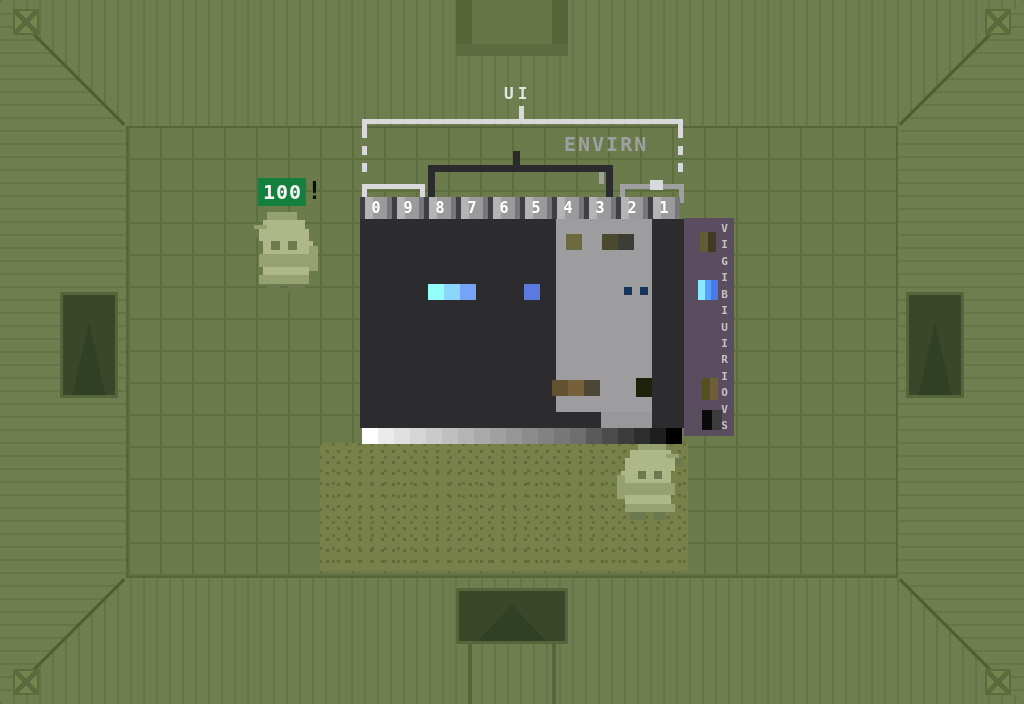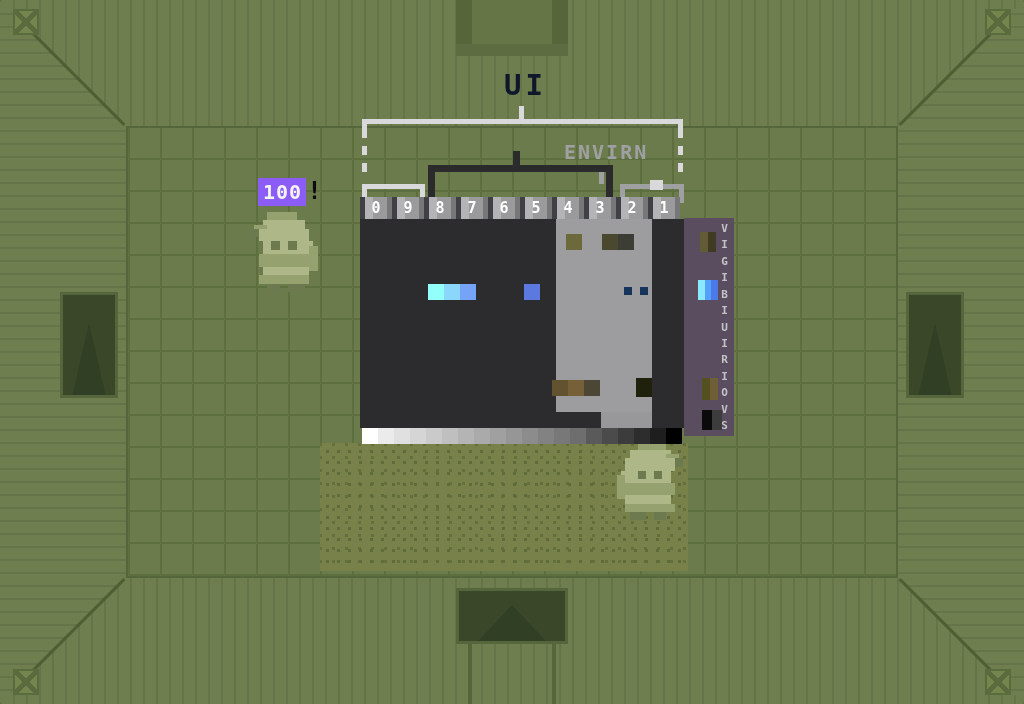--- a/index.html
+++ b/index.html
@@ -39,28 +39,28 @@
   .door-opening::after{content:"";position:absolute;inset:0;
     clip-path:polygon(50% 28%,18% 100%,82% 100%);background:#313f24;}
   .jamb{background:#55663c;}
   
   .sand{left:320px;top:443px;width:368px;height:128px;background-color:#78814a;
     background-image:radial-gradient(#5f6b3a 1.5px,transparent 1.7px),
                      radial-gradient(#646f3c 1.5px,transparent 1.7px);
     background-size:11px 11px,13px 13px;background-position:2px 3px,7px 8px;}
   
   .hudtext{position:absolute;font-weight:bold;white-space:nowrap;}
-  .t-ui{left:504px;top:68px;font-size:29px;letter-spacing:4px;color:#0f172a;}
+  .t-ui{left:504px;top:84px;font-size:16px;letter-spacing:4px;color:#e5e5e5;}
   .t-sprite{left:440px;top:128px;font-size:25px;letter-spacing:3px;color:#2b2b2e;}
-  .t-env{left:564px;top:140px;font-size:20px;letter-spacing:2px;color:#9fa0a2;}
+  .t-env{left:564px;top:132px;font-size:20px;letter-spacing:2px;color:#9fa0a2;}
   .wb{background:#d9d9db;}
   .gb{background:#9fa0a2;}
   .db{background:#2b2b2e;}
   .score{left:258px;top:178px;display:flex;align-items:stretch;}
-  .score-box{background:#8b5cf6;color:#f4f4f4;font-weight:bold;font-size:20px;
+  .score-box{background:#15803d;color:#f4f4f4;font-weight:bold;font-size:20px;
     padding:2px 4px 2px 5px;letter-spacing:1px;}
   .score-bang{color:#0d0d0d;font-weight:bold;font-size:24px;line-height:26px;margin-left:1px;}
   
   .idxrow{left:360px;top:197px;width:320px;height:22px;display:flex;}
   .idxrow>div{width:32px;height:22px;box-sizing:border-box;text-align:center;
     line-height:22px;font-weight:bold;font-size:15px;color:#fff;
     background:linear-gradient(90deg,#3f4045 0 5px,#b4b4b6 5px 13px,#9a9a9c 13px 27px,#77777a 27px 32px);}
   
   .panel{left:360px;top:219px;width:324px;height:225px;}
   .sec-dark{left:0;top:0;width:196px;height:209px;background:#2c2c2f;}

